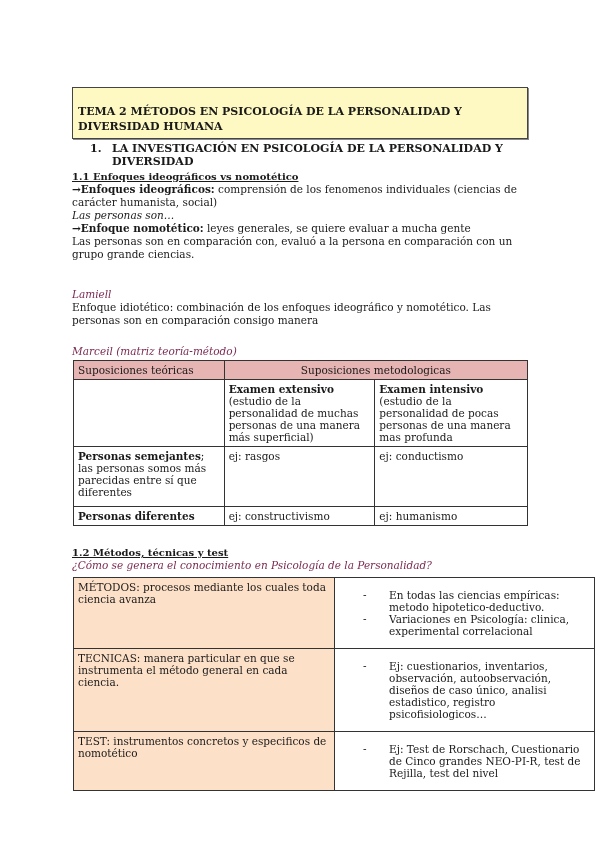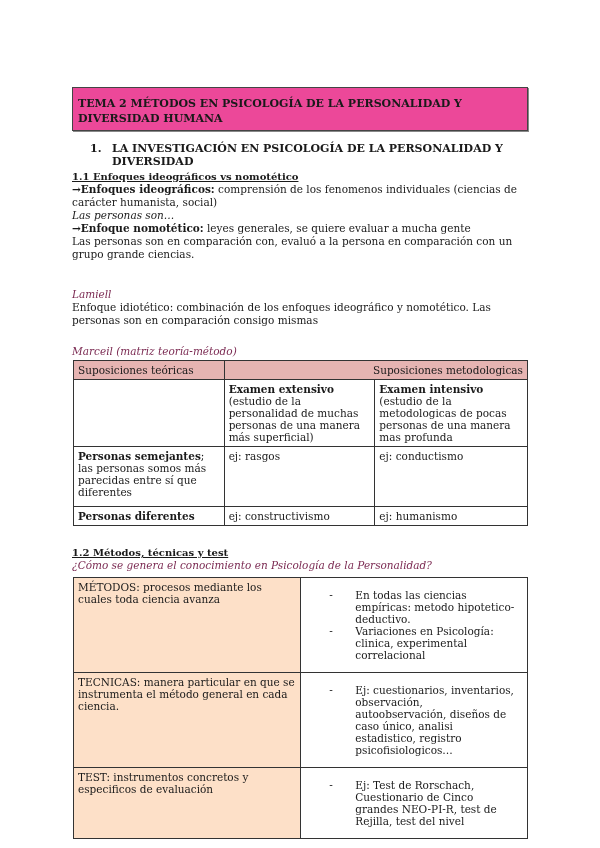--- a/index.html
+++ b/index.html
@@ -6,41 +6,41 @@
   body {
     width: 600px; height: 848px; position: relative; overflow: hidden;
     font-family: "DejaVu Serif", "Liberation Serif", serif;
     color: #1a1a1a;
     font-size: 10.5px;
     line-height: 13px;
   }
   .page { position: absolute; left: 72px; top: 0; width: 456px; }
   .title-box {
     position: absolute; top: 87px; left: 0; width: 444px;
-    background: #ec4899; border: 1.5px solid #444;
-    padding: 8px 5px 4px 5px;
+    background: #fef9c3; border: 1.5px solid #444;
+    padding: 16px 5px 4px 5px;
     font-weight: bold; font-size: 11px; line-height: 15px;
     box-shadow: 1px 1px 0 #888;
   }
   .h1 {
     position: absolute; top: 142px; left: 18px; width: 430px;
     font-weight: bold; font-size: 11px; line-height: 13px;
     display: flex;
   }
   .h1 .num { width: 22px; flex: none; }
   .block { position: absolute; left: 0; width: 456px; }
   .h2 { font-weight: bold; text-decoration: underline; font-size: 10px; }
   .it { font-style: italic; }
   .plum { color: #7b2a52; font-style: italic; }
   b { font-weight: bold; }
   table { border-collapse: collapse; position: absolute; left: 1px; }
   td { border: 1.2px solid #333; vertical-align: top; padding: 3px 4px; font-size: 10.5px; line-height: 12px; }
   .t1 { top: 360px; width: 455px; }
   .t1 .hdr { background: #e6b4b2; height: 16px; }
-  .t2 { top: 577px; width: 455px; }
+  .t2 { top: 577px; width: 522px; }
   .t2 .lcol { background: #fde0c8; }
   ul.dash { list-style: none; margin: 8px; padding: 0 0 0 16px; }
   ul.dash li { position: relative; padding-left: 26px; }
   ul.dash li::before { content: "-"; position: absolute; left: 0; }
 </style>
 </head>
 <body>
 
 <div class="page">
 
@@ -58,45 +58,45 @@
     </div>
     <div class="it">Las personas son…</div>
     <div>
       <b>→Enfoque nomotético:</b><span> leyes generales, se quiere evaluar a mucha gente</span>
     </div>
     <div>Las personas son en comparación con, evaluó a la persona en comparación con un grupo grande ciencias.</div>
   </div>
 
   <div class="block" style="top:288px;">
     <div class="plum">Lamiell</div>
-    <div>Enfoque idiotético: combinación de los enfoques ideográfico y nomotético. Las personas son en comparación consigo mismas</div>
+    <div>Enfoque idiotético: combinación de los enfoques ideográfico y nomotético. Las personas son en comparación consigo manera</div>
   </div>
 
   <div class="block plum" style="top:345px;">Marceil (matriz teoría-método)</div>
 
   <table class="t1">
     <colgroup>
         <col style="width:151px">
         <col style="width:151px">
         <col style="width:153px">
       </colgroup>
     <tbody>
         <tr class="hdr">
       <td>Suposiciones teóricas</td>
-      <td colspan="2" style="text-align:right">Suposiciones metodologicas</td>
+      <td colspan="2" style="text-align:center">Suposiciones metodologicas</td>
     </tr>
     <tr style="height:56px">
       <td></td>
       <td>
         <b>Examen extensivo</b><br>
         <span>(estudio de la personalidad de muchas personas de una manera más superficial)</span>
       </td>
       <td>
         <b>Examen intensivo</b><br>
-        <span>(estudio de la metodologicas de pocas personas de una manera mas profunda</span>
+        <span>(estudio de la personalidad de pocas personas de una manera mas profunda</span>
       </td>
     </tr>
     <tr style="height:60px">
       <td><b>Personas semejantes</b><span>; las personas somos más parecidas entre sí que diferentes</span></td>
       <td>ej: rasgos</td>
       <td>ej: conductismo</td>
     </tr>
     <tr>
       <td><b>Personas diferentes</b><span></span></td>
       <td>ej: constructivismo</td>
@@ -127,21 +127,21 @@
     </tr>
     <tr style="height:80px">
       <td class="lcol">TECNICAS: manera particular en que se instrumenta el método general en cada ciencia.</td>
       <td>
         <ul class="dash">
           <li>Ej: cuestionarios, inventarios, observación, autoobservación, diseños de caso único, analisi estadistico, registro psicofisiologicos…</li>
         </ul>
       </td>
     </tr>
     <tr style="height:52px">
-      <td class="lcol">TEST: instrumentos concretos y especificos de evaluación</td>
+      <td class="lcol">TEST: instrumentos concretos y especificos de nomotético</td>
       <td>
         <ul class="dash">
           <li>Ej: Test de Rorschach, Cuestionario de Cinco grandes NEO-PI-R, test de Rejilla, test del nivel</li>
         </ul>
       </td>
     </tr>
   </tbody>
     </table>
 
 </div>

